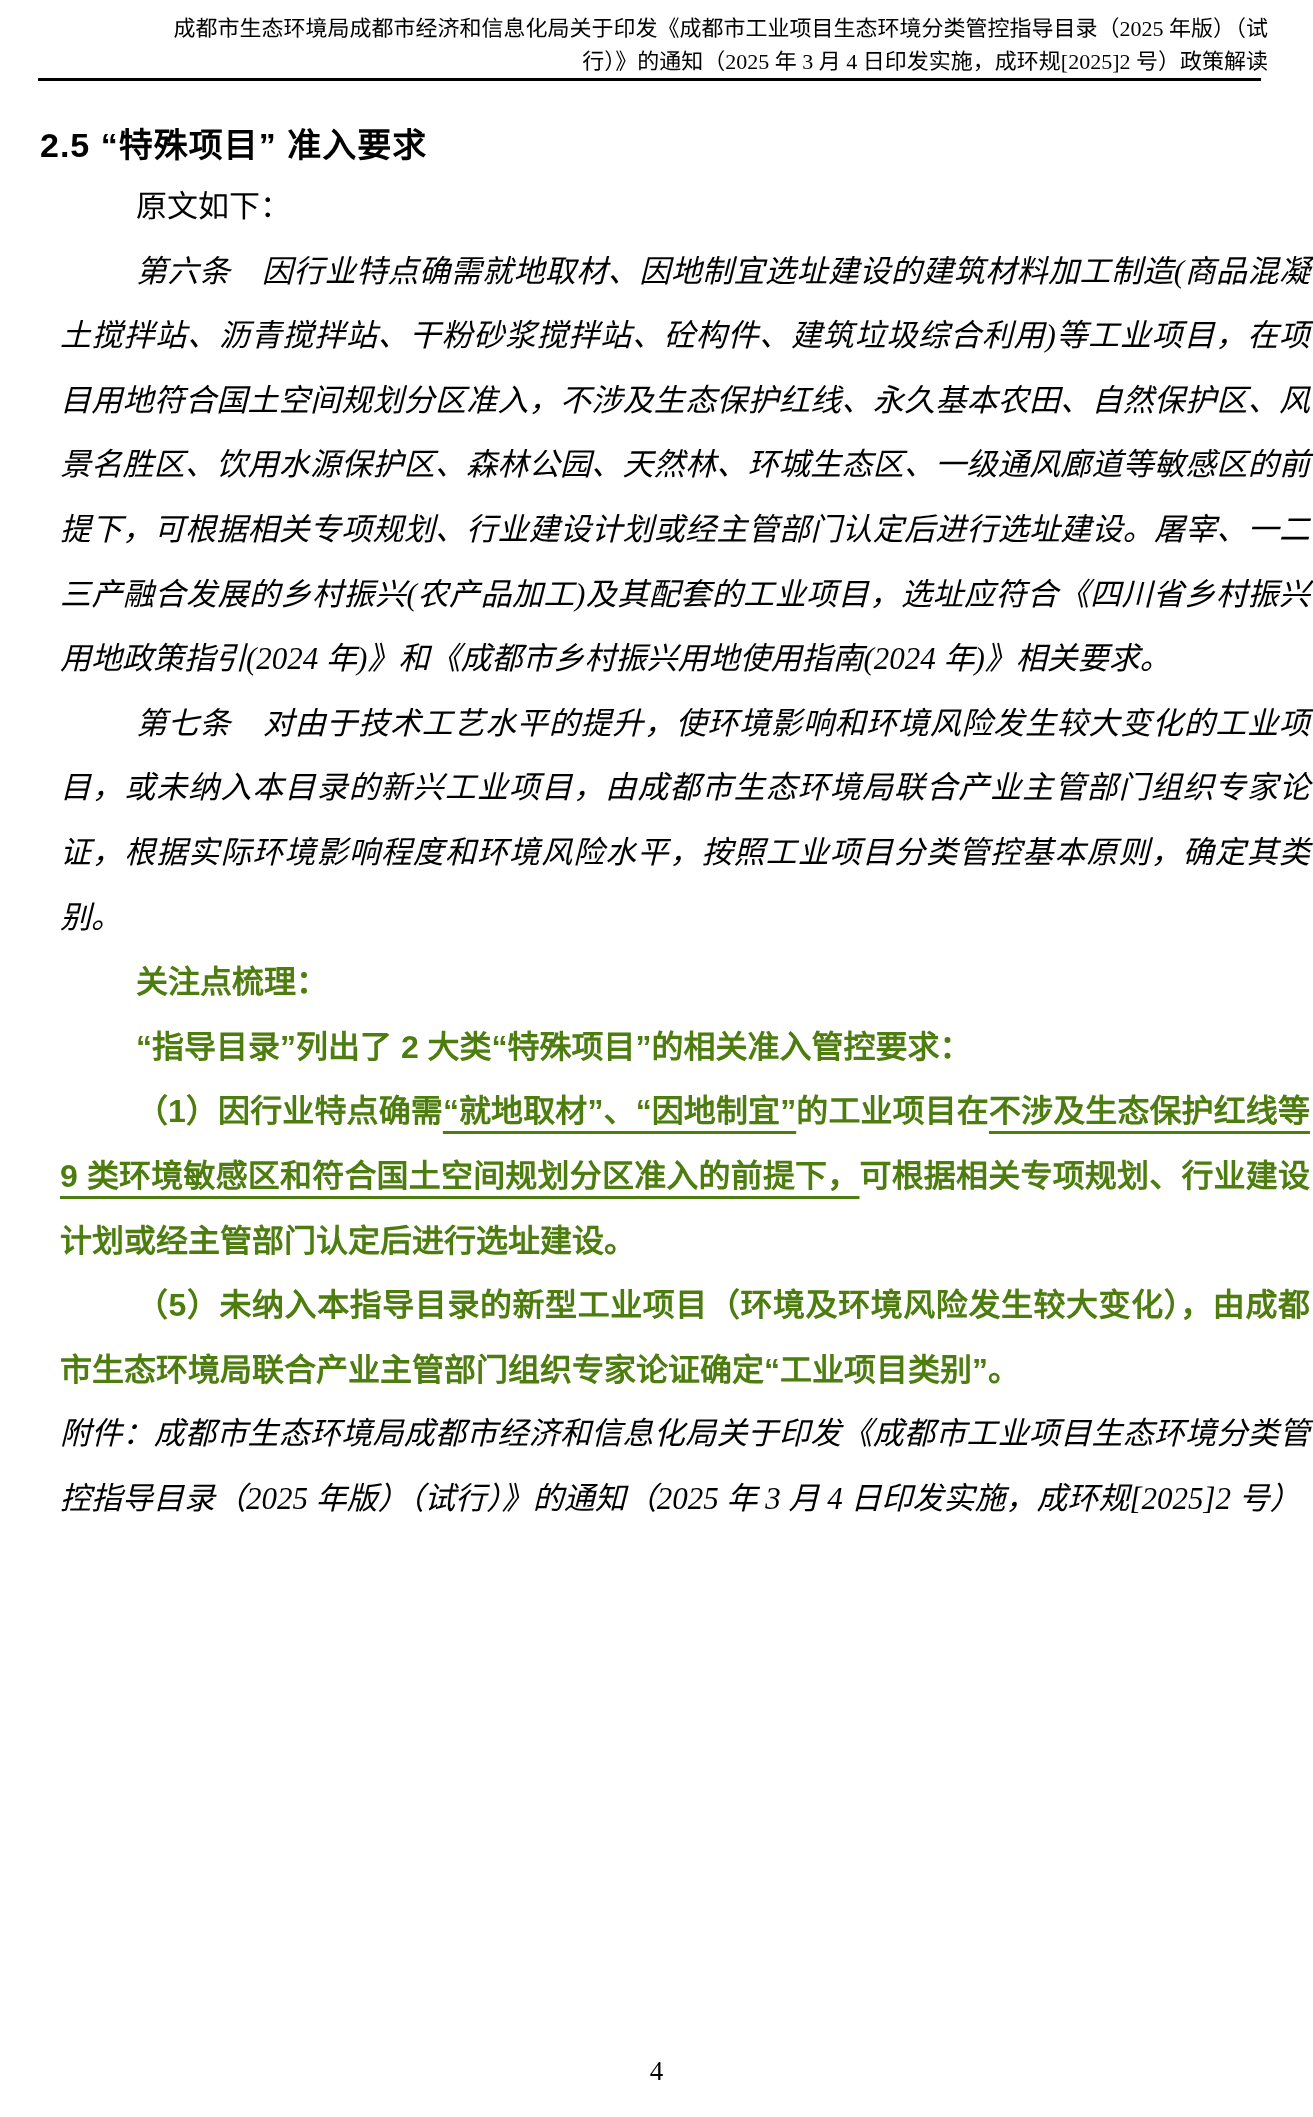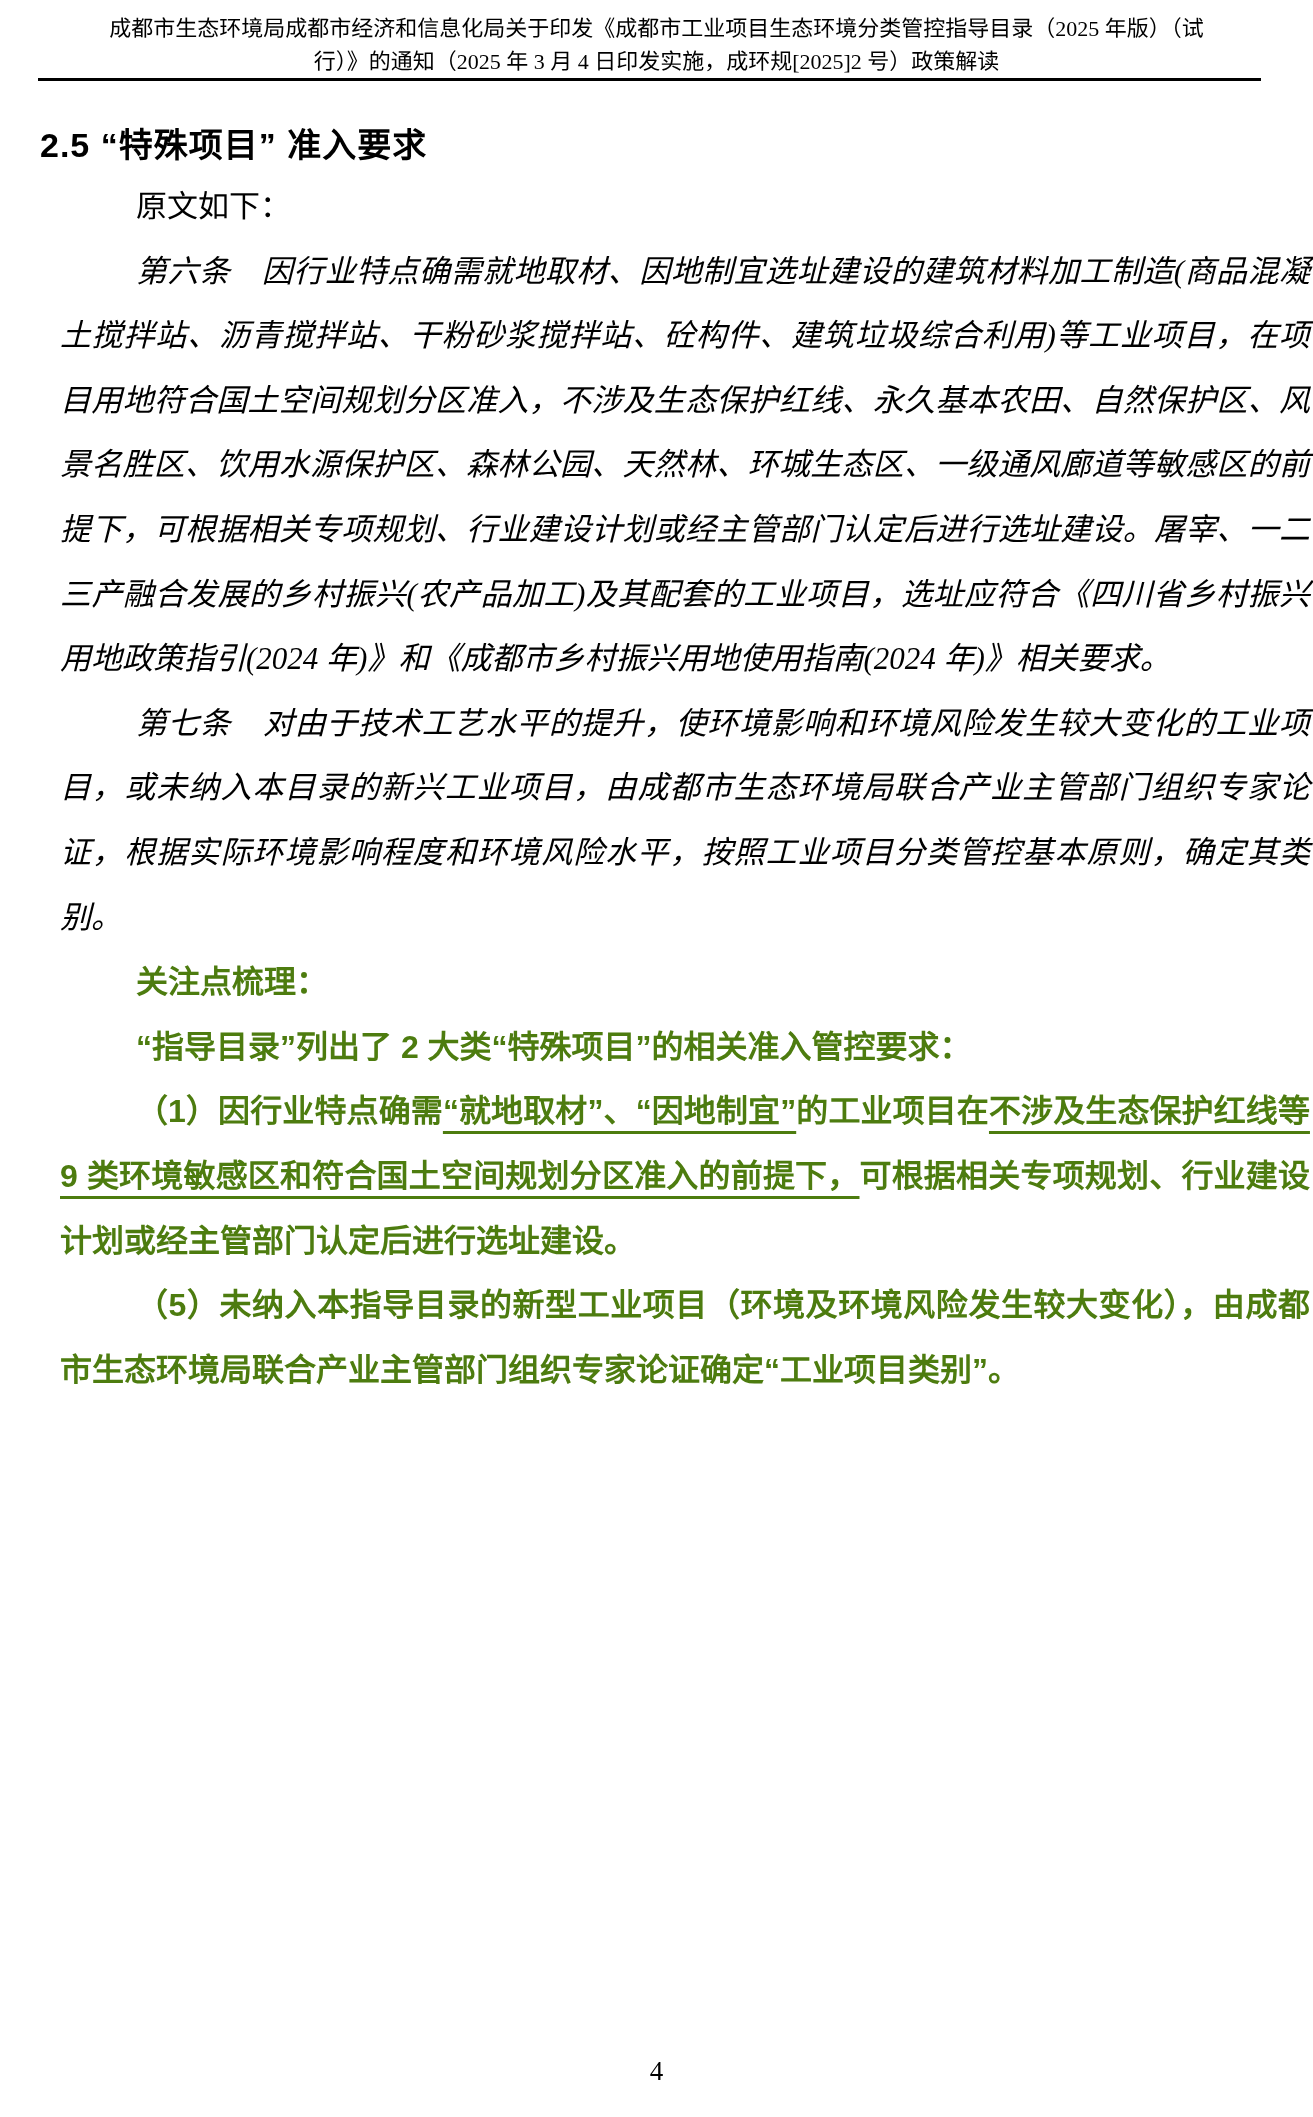--- a/index.html
+++ b/index.html
@@ -4,21 +4,21 @@
 <style>
   html, body { margin: 0; padding: 0; }
   body {
     width: 1313px; height: 2117px;
     background: #ffffff; color: #000000;
     font-family: "Liberation Serif", "DejaVu Serif", serif;
     position: relative; overflow: hidden;
   }
   .doc-header {
     position: absolute; top: 12px; left: 45px; width: 1223px;
-    text-align: center; font-size: 22px; line-height: 33px;
+    text-align: right; font-size: 22px; line-height: 33px;
     font-family: "Liberation Serif", "DejaVu Serif", serif;
   }
   .rule {
     position: absolute; top: 78px; left: 38px;
     width: 1223px; height: 3px; background: #000000;
   }
   h1.section-heading {
     position: absolute; top: 118px; left: 40px; margin: 0;
     font-size: 34px; font-weight: bold;
     font-family: "Liberation Sans", "DejaVu Sans", sans-serif;
@@ -63,15 +63,16 @@
 <h1 class="section-heading">2.5 “特殊项目” 准入要求</h1>
 
 <div class="content">
   <p class="plain indent">原文如下：</p>
   <p class="quote indent">第六条　因行业特点确需就地取材、因地制宜选址建设的建筑材料加工制造(商品混凝土搅拌站、沥青搅拌站、干粉砂浆搅拌站、砼构件、建筑垃圾综合利用)等工业项目，在项目用地符合国土空间规划分区准入，不涉及生态保护红线、永久基本农田、自然保护区、风景名胜区、饮用水源保护区、森林公园、天然林、环城生态区、一级通风廊道等敏感区的前提下，可根据相关专项规划、行业建设计划或经主管部门认定后进行选址建设。屠宰、一二三产融合发展的乡村振兴(农产品加工)及其配套的工业项目，选址应符合《四川省乡村振兴用地政策指引(2024 年)》和《成都市乡村振兴用地使用指南(2024 年)》相关要求。</p>
   <p class="quote indent">第七条　对由于技术工艺水平的提升，使环境影响和环境风险发生较大变化的工业项目，或未纳入本目录的新兴工业项目，由成都市生态环境局联合产业主管部门组织专家论证，根据实际环境影响程度和环境风险水平，按照工业项目分类管控基本原则，确定其类别。</p>
   <p class="red indent">关注点梳理：</p>
   <p class="red indent">“指导目录”列出了 2 大类“特殊项目”的相关准入管控要求：</p>
   <p class="red indent"><span>（1）因行业特点确需</span><span class="u">“就地取材”、“因地制宜”</span><span>的工业项目在</span><span class="u">不涉及生态保护红线等 9 类环境敏感区和符合国土空间规划分区准入的前提下，</span><span>可根据相关专项规划、行业建设计划或经主管部门认定后进行选址建设。</span></p>
   <p class="red indent">（5）未纳入本指导目录的新型工业项目（环境及环境风险发生较大变化），由成都市生态环境局联合产业主管部门组织专家论证确定“工业项目类别”。</p>
+  <p class="quote attachment">附件：成都市生态环境局成都市经济和信息化局关于印发《成都市工业项目生态环境分类管控指导目录（2025 年版）（试行）》的通知（2025 年 3 月 4 日印发实施，成环规[2025]2 号）</p>
 </div>
 
 <div class="page-number">4</div>
 
 </body></html>

